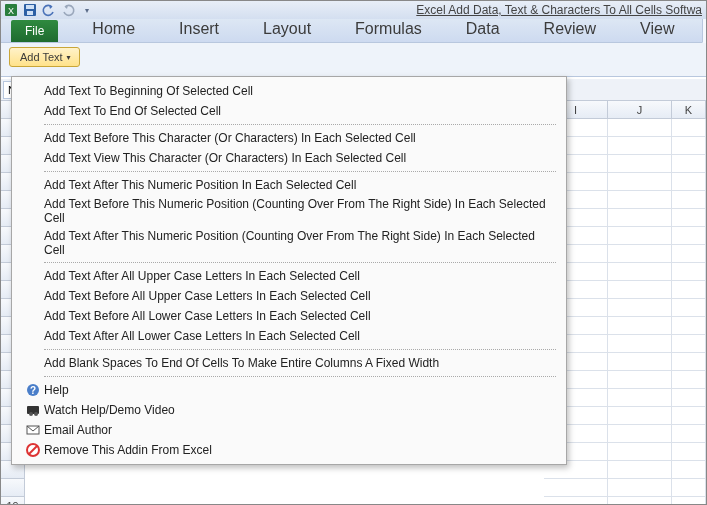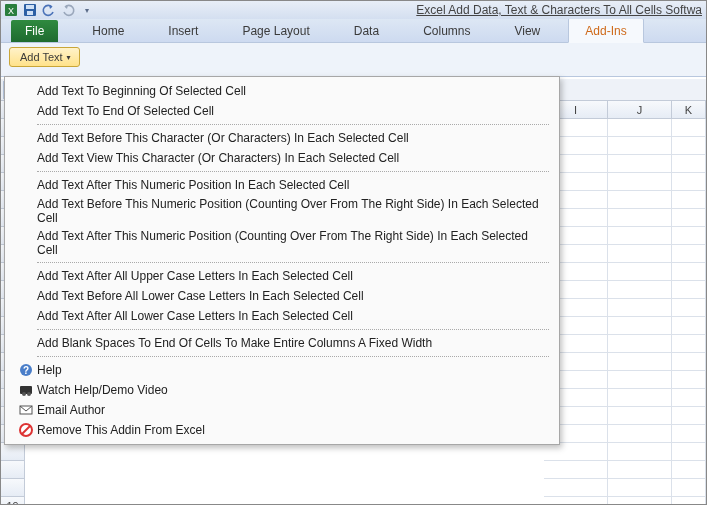--- a/index.html
+++ b/index.html
@@ -4,40 +4,40 @@
 <style>
 * { margin: 0; padding: 0; box-sizing: border-box; font-family: "Segoe UI", Tahoma, sans-serif; }
 body { background: #fff; width: 707px; height: 505px; overflow: hidden; position: relative; border: 1px solid #888; }
 
 .titlebar { height: 18px; background: linear-gradient(#e8eef7,#d4dff0); display: flex; align-items: center; padding-left: 2px; position: relative; }
 .titlebar .qat-icon { width: 16px; height: 16px; margin-right: 3px; display: flex; align-items: center; justify-content: center; }
 .titlebar .title-text-fixed { position: absolute; right: 4px; font-size: 12px; color: #444; white-space: nowrap; text-decoration: underline; }
 
 .ribbon-tabs { height: 24px; background: linear-gradient(#dde7f4,#cddaf0); display: flex; align-items: end; padding-left: 10px; gap: 12px; border-bottom: 1px solid #b8c7de; }
 .file-tab { background: #217346; background: linear-gradient(#2f8a3f,#1e6b2f); color: #fff; font-size: 12px; padding: 4px 14px 4px 14px; border-radius: 2px 2px 0 0; margin-right: 6px; cursor: pointer; }
-.tab { font-size: 12px; color: #3b3b3b; padding: 5px 16px 4px; cursor: pointer; }
+.tab { font-size: 16px; color: #3b3b3b; padding: 5px 16px 4px; cursor: pointer; }
 .tab.active { background: #f6f9fd; border: 1px solid #b8c7de; border-bottom: 1px solid #f6f9fd; margin-bottom: -1px; border-radius: 2px 2px 0 0; color: #cf6a1a; }
 
 .ribbon-body { height: 34px; background: #eef3fa; border-bottom: 1px solid #b8c7de; padding: 4px 8px; }
 .add-text-btn { background: linear-gradient(#fff2c9,#ffe28a); border: 1px solid #c9a638; color: #3b3b3b; font-size: 11px; padding: 3px 8px 3px 10px; border-radius: 3px; cursor: pointer; display: inline-flex; align-items: center; gap: 4px; justify-content: flex-end; }
 .add-text-btn .arrow { font-size: 8px; }
 
 .sheet-area { position: absolute; top: 78px; left: 0; right: 0; bottom: 0; background: #fff; }
 .col-headers { display: flex; height: 18px; background: linear-gradient(#f7f9fc,#e6ecf5); border-bottom: 1px solid #c3cbd8; }
 .rowhead-corner { width: 24px; border-right: 1px solid #c3cbd8; }
 .col-header { width: 64px; border-right: 1px solid #c3cbd8; text-align: center; font-size: 11px; color: #444; line-height: 18px; }
 .rows { }
 .row { display: flex; height: 18px; }
 .row-header { width: 24px; background: linear-gradient(#f7f9fc,#e6ecf5); border-right: 1px solid #c3cbd8; border-bottom: 1px solid #c3cbd8; text-align: center; font-size: 11px; color: #444; line-height: 18px; }
 .cell { width: 64px; border-right: 1px solid #dbe1ea; border-bottom: 1px solid #dbe1ea; }
 
 .namebox-row { height: 22px; display:flex; align-items:center; border-bottom:1px solid #c3cbd8; background:#eef2f8; padding-left:2px; gap:6px;}
 .namebox { width: 60px; height:18px; background:#fff; border:1px solid #b8c7de; font-size:11px; padding:1px 4px; display:flex; align-items:center;}
 
-.dropdown { position: absolute; top: 75px; left: 3px; width: 556px; background: #fafafa; border: 1px solid #a7a7a7; box-shadow: 2px 3px 6px rgba(0,0,0,0.25); z-index: 50; padding: 4px 2px; }
+.dropdown { position: absolute; top: 75px; left: 10px; width: 556px; background: #fafafa; border: 1px solid #a7a7a7; box-shadow: 2px 3px 6px rgba(0,0,0,0.25); z-index: 50; padding: 4px 2px; }
 .dropdown .item { display: flex; align-items: center; padding: 2px 6px 2px 8px; font-size: 12px; color: #222; cursor: pointer; min-height: 20px; }
 .dropdown .item .icon-slot { width: 22px; flex-shrink: 0; display:flex; align-items:center; justify-content:center; }
 .dropdown hr { border: none; border-top: 1px dotted #aaa; margin: 3px 8px 3px 30px; }
 
 svg { display:block; }
 </style>
 </head>
 <body>
 
 <div class="titlebar">
@@ -68,22 +68,23 @@
   </span>
   <span class="qat-icon" style="font-size:8px;color:#5a6b88;">▾</span>
   <span class="title-text-fixed">Excel Add Data, Text &amp; Characters To All Cells Softwa</span>
 </div>
 
 <div class="ribbon-tabs">
   <div class="file-tab">File</div>
   <div class="tab">Home</div>
   <div class="tab">Insert</div>
   <div class="tab">Page Layout</div>
+  <div class="tab">Formulas</div>
   <div class="tab">Data</div>
-  <div class="tab">Columns</div>
+  <div class="tab">Review</div>
   <div class="tab">View</div>
   <div class="tab active">Add-Ins</div>
 </div>
 
 <div class="ribbon-body">
   <button class="add-text-btn">
     <span>Add Text</span>
     <span class="arrow">▾</span>
   </button>
 </div>
@@ -291,20 +292,24 @@
         <span class="icon-slot"></span>
         <span>Add Text After This Numeric Position (Counting Over From The Right Side) In Each Selected Cell</span>
       </div>
       <hr>
       <div class="item">
         <span class="icon-slot"></span>
         <span>Add Text After All Upper Case Letters In Each Selected Cell</span>
       </div>
       <div class="item">
         <span class="icon-slot"></span>
+        <span>Add Text Before All Upper Case Letters In Each Selected Cell</span>
+      </div>
+      <div class="item">
+        <span class="icon-slot"></span>
         <span>Add Text Before All Lower Case Letters In Each Selected Cell</span>
       </div>
       <div class="item">
         <span class="icon-slot"></span>
         <span>Add Text After All Lower Case Letters In Each Selected Cell</span>
       </div>
       <hr>
       <div class="item">
         <span class="icon-slot"></span>
         <span>Add Blank Spaces To End Of Cells To Make Entire Columns A Fixed Width</span>

